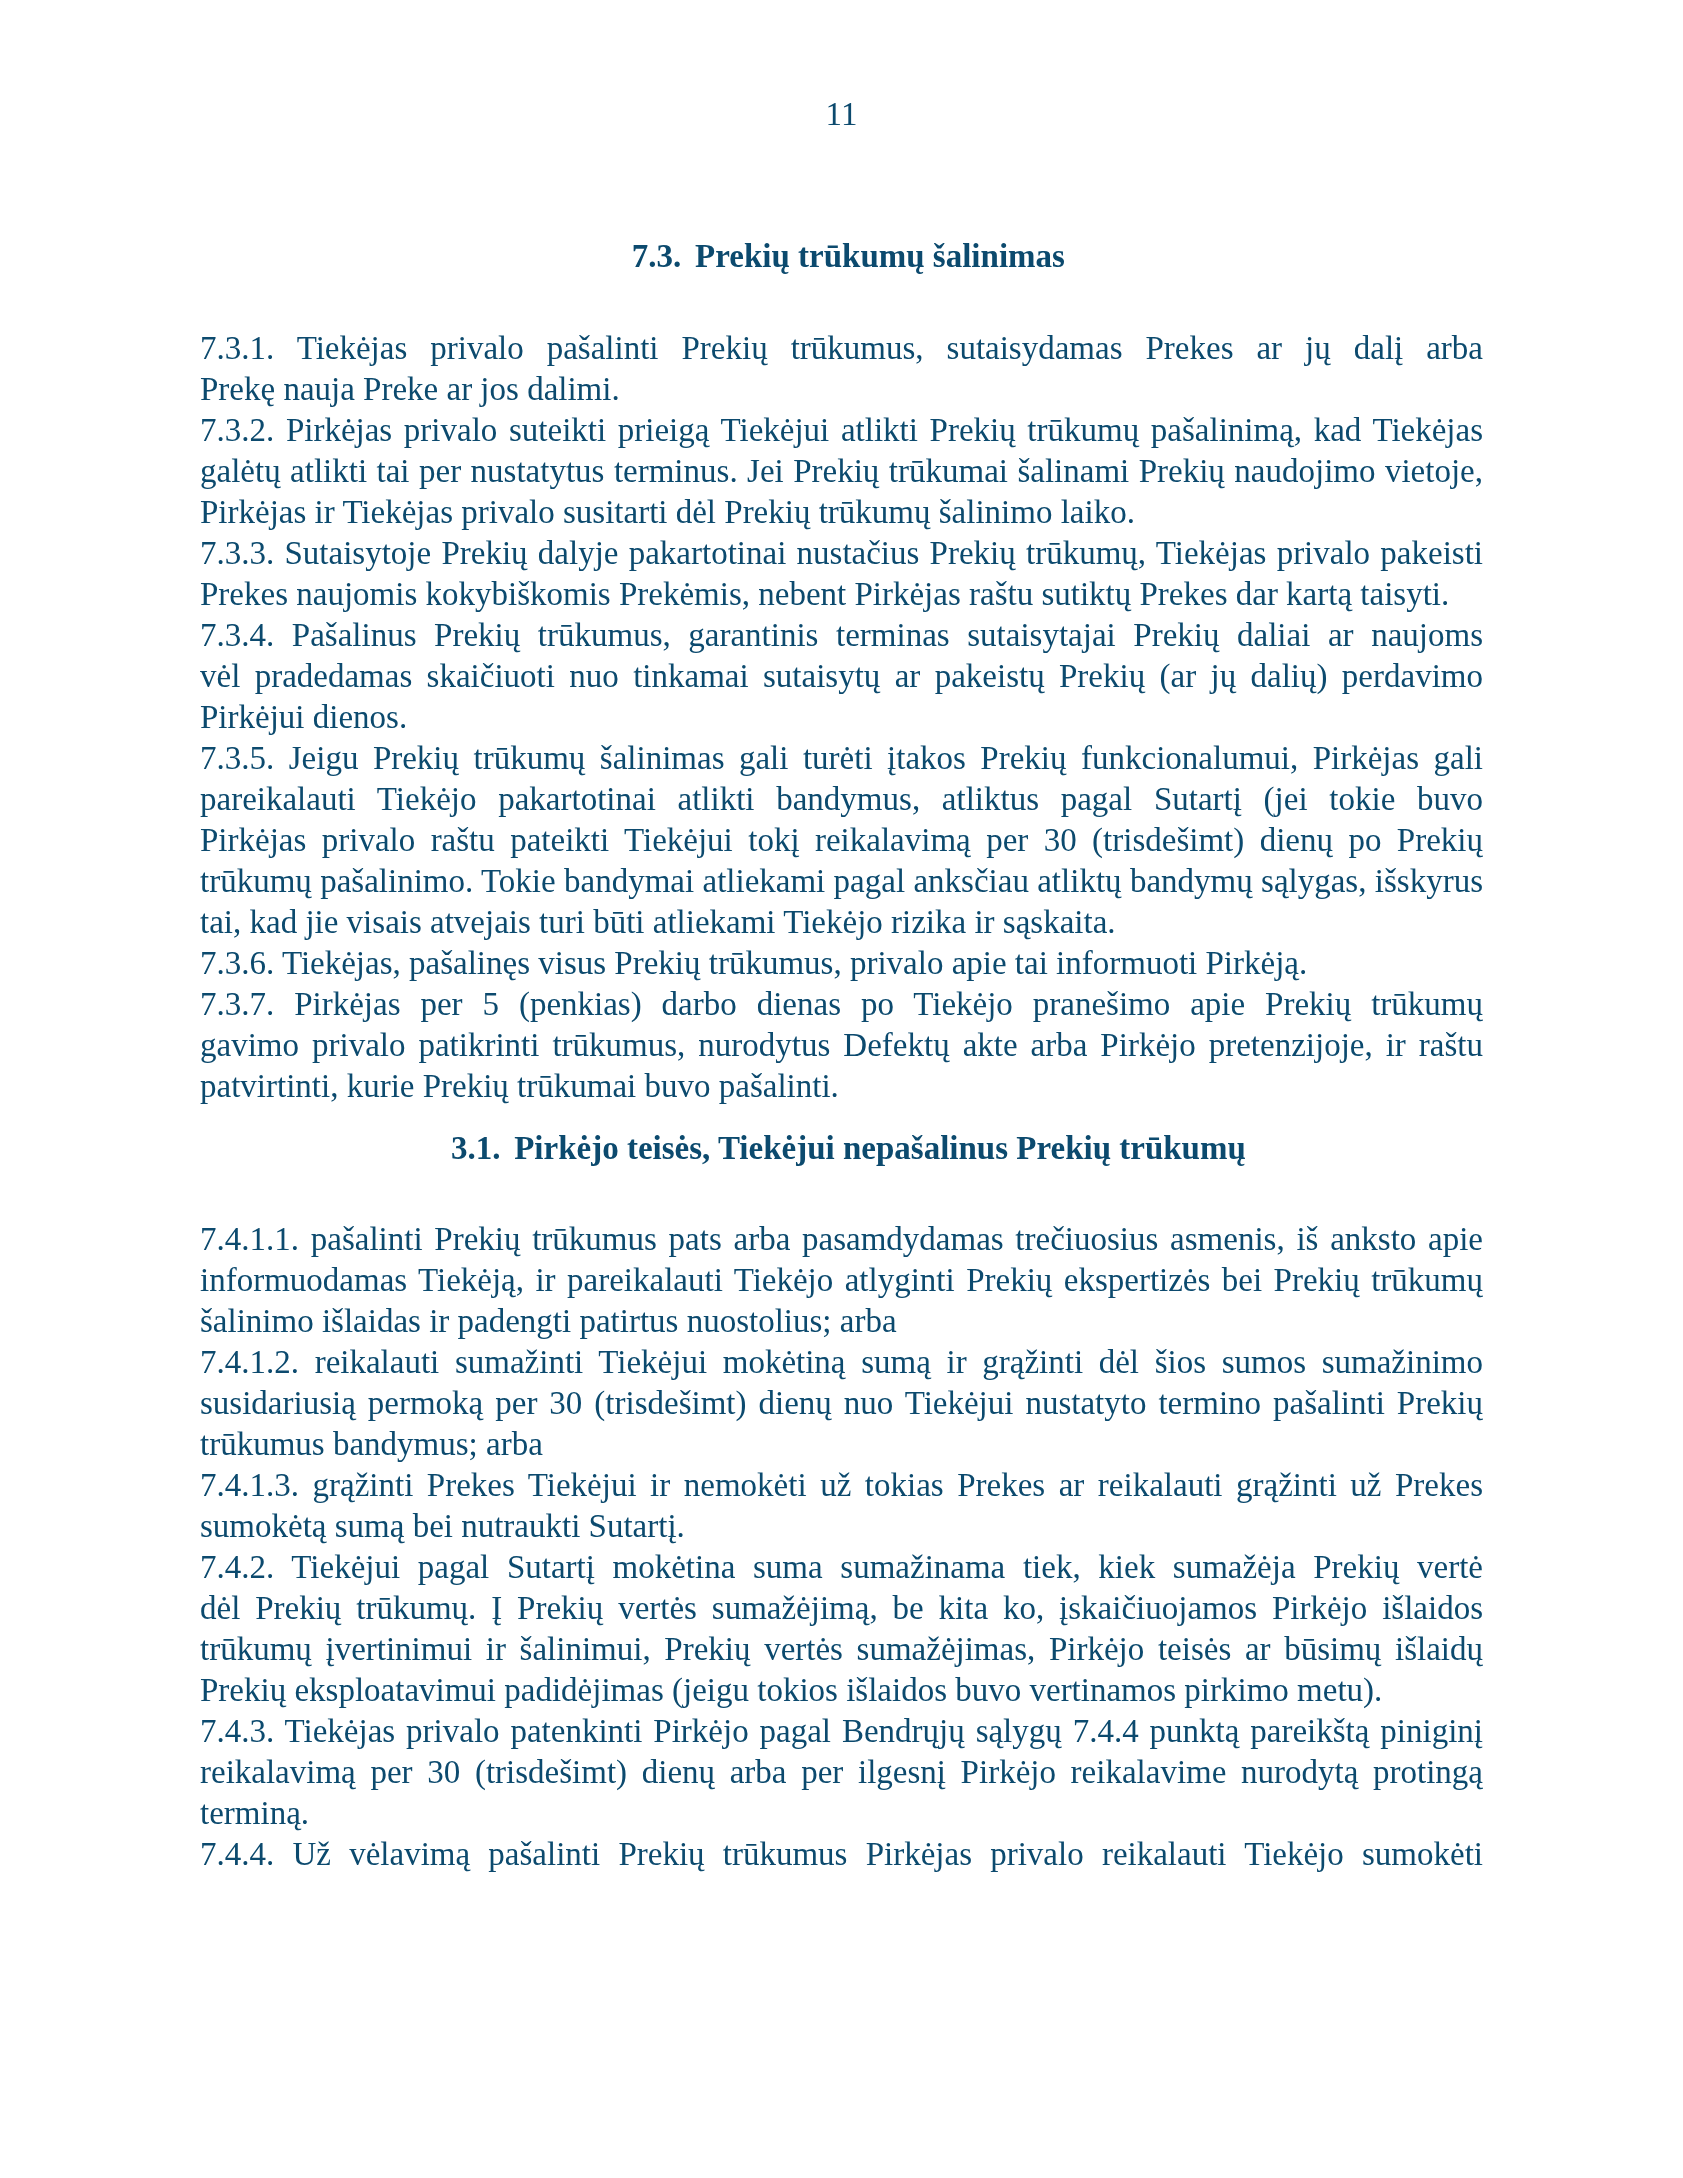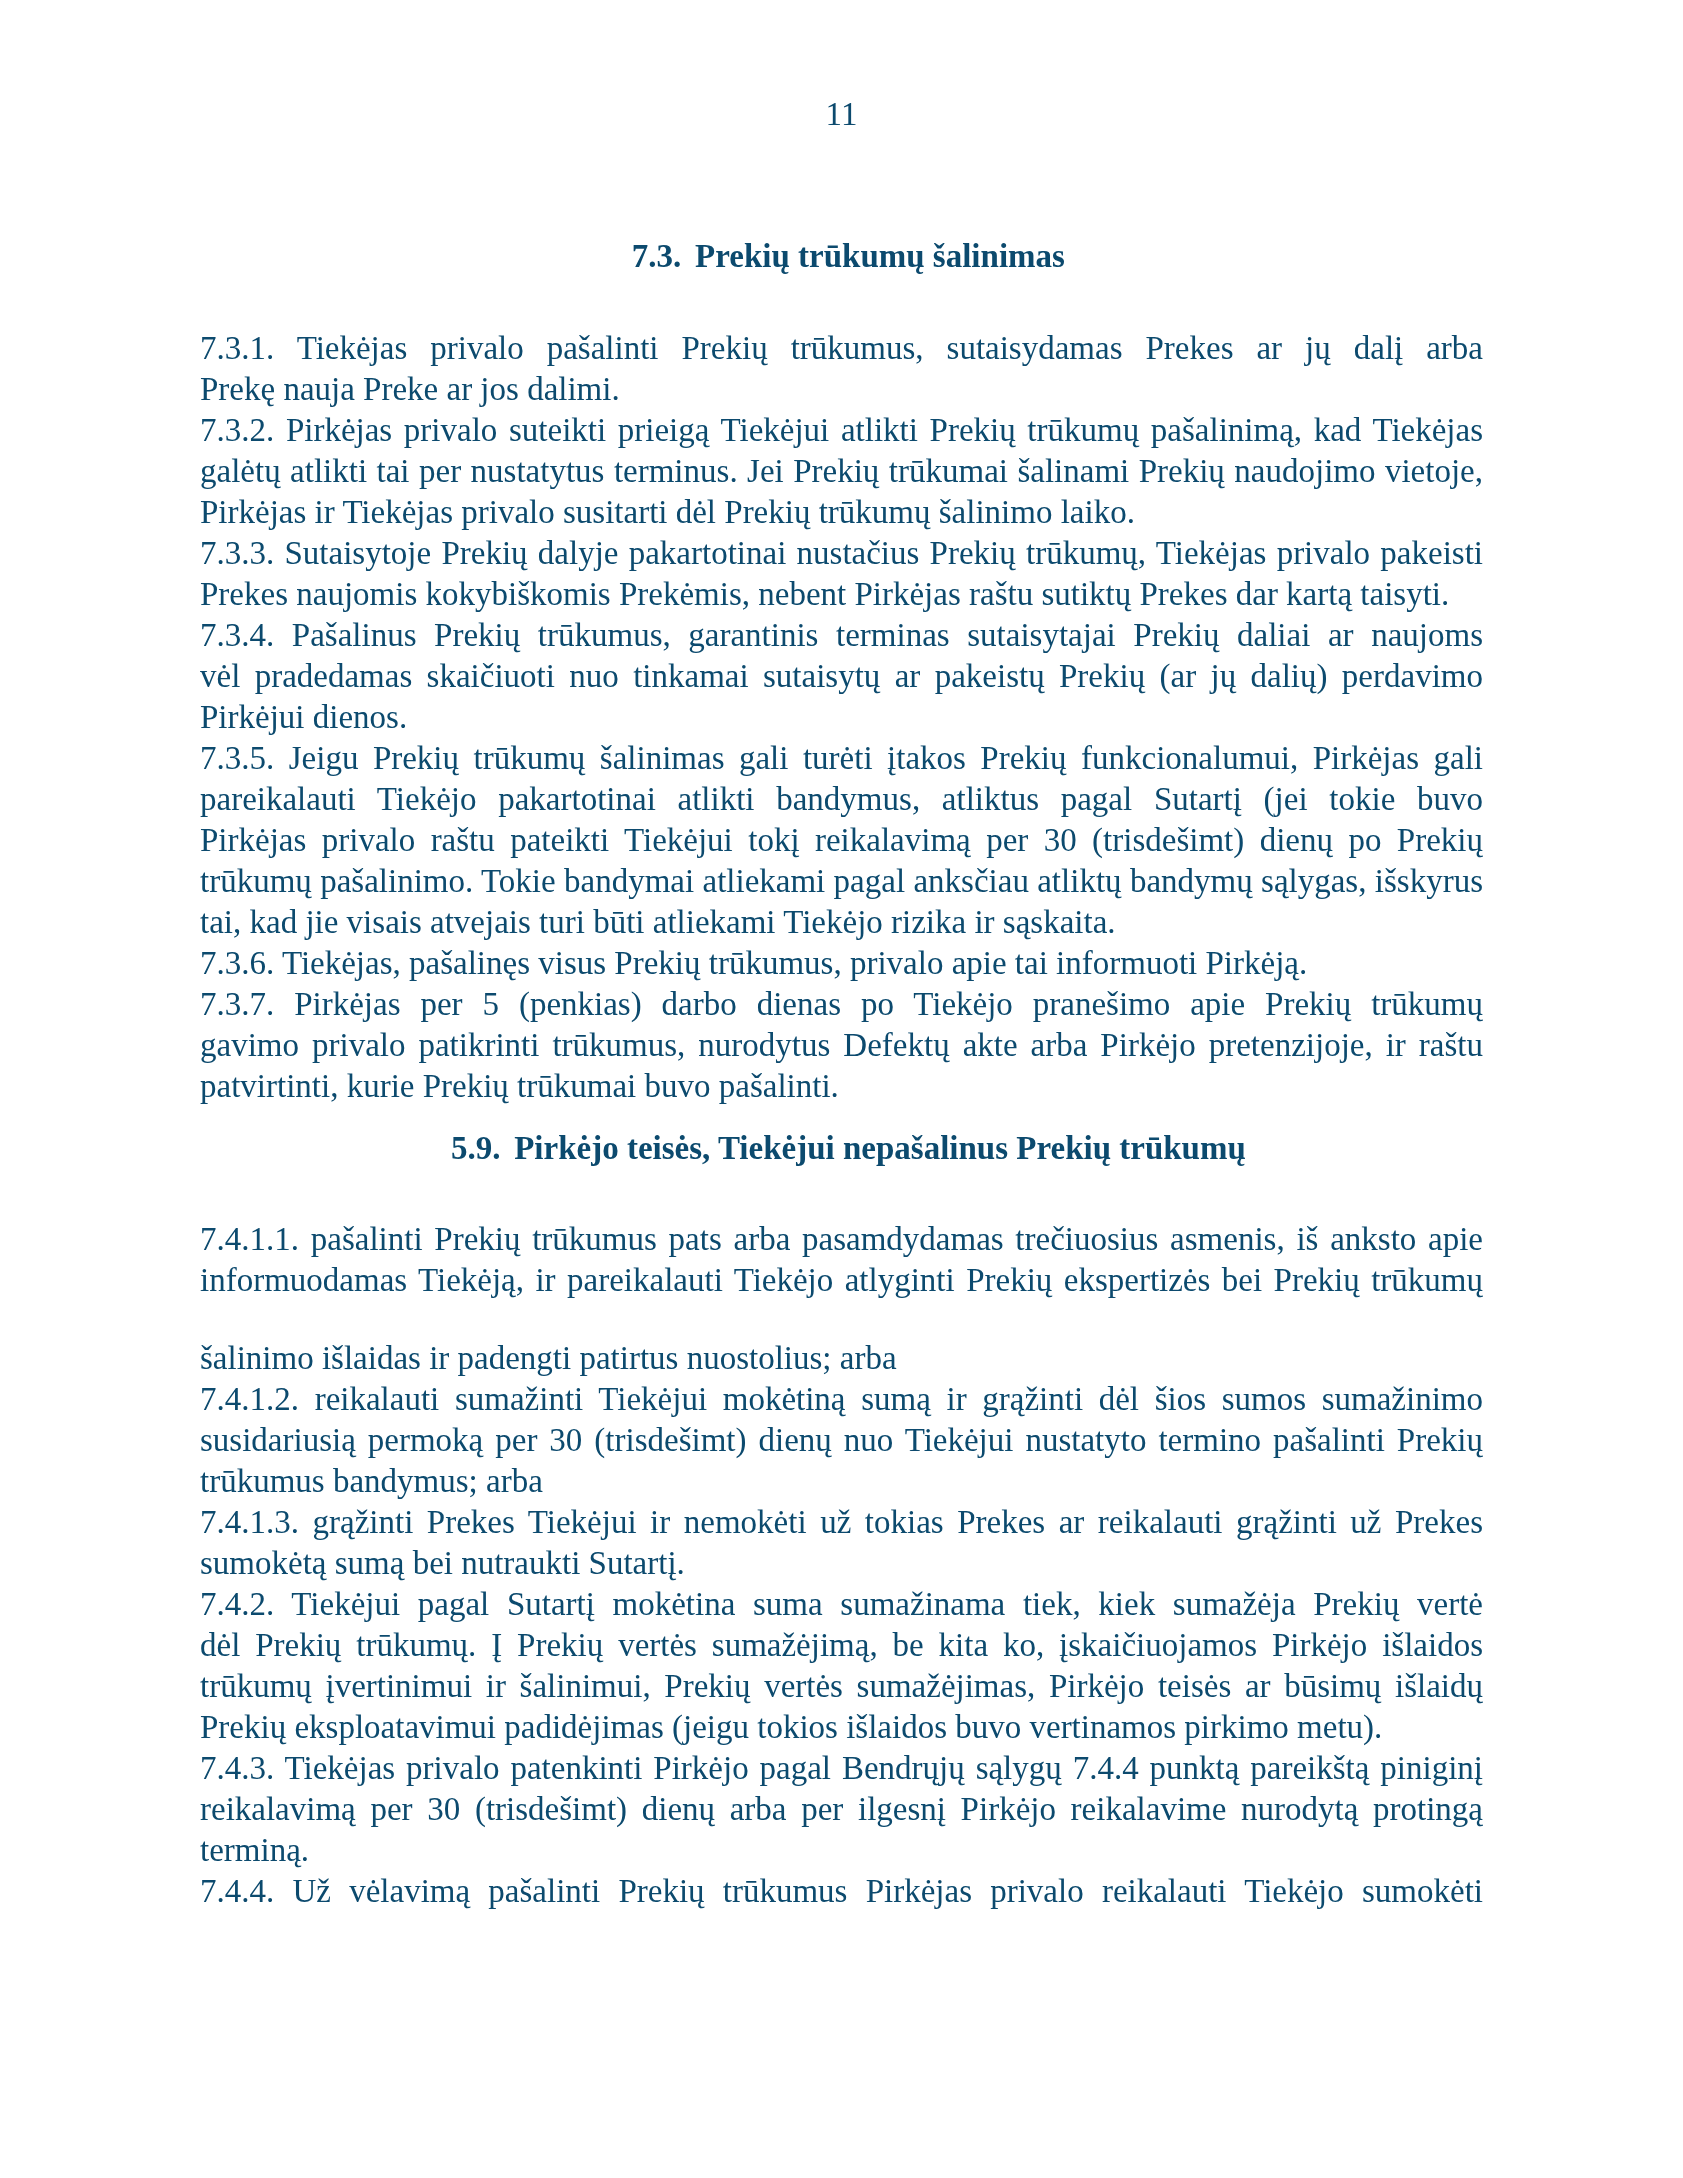--- a/index.html
+++ b/index.html
@@ -55,27 +55,27 @@
     <div>
       <div class="line last" style="white-space: normal; overflow: hidden;">7.3.6. Tiekėjas, pašalinęs visus Prekių trūkumus, privalo apie tai informuoti Pirkėją.</div>
     </div>
     <div>
       <div class="line" style="white-space: normal; overflow: hidden;">7.3.7. Pirkėjas per 5 (penkias) darbo dienas po Tiekėjo pranešimo apie Prekių trūkumų pašalinimą</div>
       <div class="line" style="white-space: normal; overflow: hidden;">gavimo privalo patikrinti trūkumus, nurodytus Defektų akte arba Pirkėjo pretenzijoje, ir raštu</div>
       <div class="line last" style="white-space: normal; overflow: hidden;">patvirtinti, kurie Prekių trūkumai buvo pašalinti.</div>
     </div>
   </div>
 
-  <div class="heading" id="h74"><span class="num">5.9.</span><span>Pirkėjo teisės, Tiekėjui nepašalinus Prekių trūkumų</span></div>
+  <div class="heading" id="h74"><span class="num">3.1.</span><span>Pirkėjo teisės, Tiekėjui nepašalinus Prekių trūkumų</span></div>
 
   <div class="section" id="s74">
     <div>
       <div class="line" style="white-space: normal; overflow: hidden;">7.4.1.1.  pašalinti Prekių trūkumus pats arba pasamdydamas trečiuosius asmenis, iš anksto apie tai</div>
       <div class="line" style="white-space: normal; overflow: hidden;">informuodamas Tiekėją, ir pareikalauti Tiekėjo atlyginti Prekių ekspertizės bei Prekių trūkumų</div>
-      <div class="line last" style="white-space: normal; overflow: hidden; margin-top: 37px;">šalinimo išlaidas ir padengti patirtus nuostolius; arba</div>
+      <div class="line last" style="white-space: normal; overflow: hidden;">šalinimo išlaidas ir padengti patirtus nuostolius; arba</div>
     </div>
     <div>
       <div class="line" style="white-space: normal; overflow: hidden;">7.4.1.2. reikalauti sumažinti Tiekėjui mokėtiną sumą ir grąžinti dėl šios sumos sumažinimo</div>
       <div class="line" style="white-space: normal; overflow: hidden;">susidariusią permoką per 30 (trisdešimt) dienų nuo Tiekėjui nustatyto termino pašalinti Prekių</div>
       <div class="line last" style="white-space: normal; overflow: hidden;">trūkumus bandymus; arba</div>
     </div>
     <div>
       <div class="line" style="white-space: normal; overflow: hidden;">7.4.1.3. grąžinti Prekes Tiekėjui ir nemokėti už tokias Prekes ar reikalauti grąžinti už Prekes</div>
       <div class="line last" style="white-space: normal; overflow: hidden;">sumokėtą sumą bei nutraukti Sutartį.</div>
     </div>

